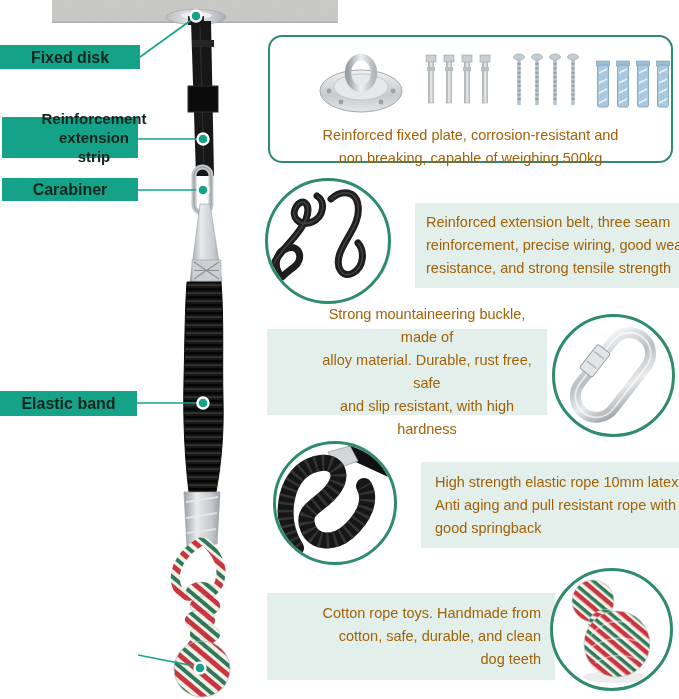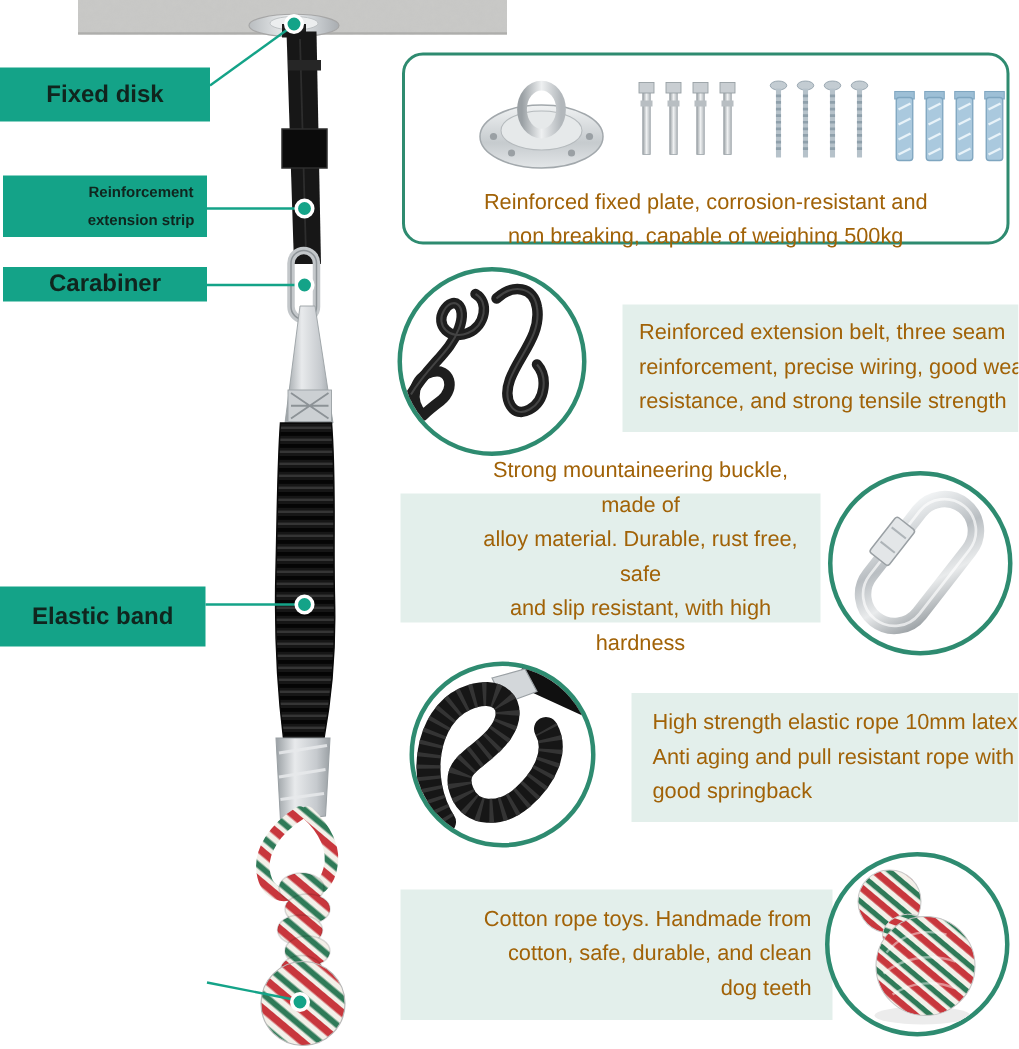--- a/index.html
+++ b/index.html
@@ -4,21 +4,21 @@
 <style>
   html,body{margin:0;padding:0;background:#fff;}
   #stage{position:relative;width:679px;height:699px;background:#ffffff;overflow:hidden;
          font-family:"Liberation Sans","DejaVu Sans",sans-serif;}
   #stage *{box-sizing:border-box;}
   .abs{position:absolute;}
   
   .label{position:absolute;background:#14a388;color:#10251e;font-weight:bold;
          display:flex;align-items:center;justify-content:center;text-align:center;
          font-size:16px;line-height:19px;}
-  .label.small{font-size:10px;padding-left:48px;}
+  .label.small{font-size:15px;padding-left:48px;}
   
   .card{position:absolute;left:268px;top:35px;width:405px;height:128px;background:#ffffff;
         border:2.5px solid #2e8b70;border-radius:14px;display:flex;flex-direction:column;
         align-items:center;justify-content:flex-start;padding:8px 4px 6px 4px;}
   .card .caption{margin-top:5px;}
   .caption{color:#a16207;font-size:14.5px;line-height:23px;white-space:pre-line;}
   .circle{position:absolute;border:3px solid #2e8b70;border-radius:50%;background:#ffffff;
           overflow:hidden;}
   .circle svg{display:block;}
   .block{position:absolute;background:#e3efeb;display:flex;align-items:center;}
@@ -122,30 +122,30 @@
     </g>
     <g fill="#14a388" stroke="#ffffff" stroke-width="2.4">
       <circle cx="196" cy="16" r="5.5"></circle>
       <circle cx="203" cy="139" r="5.5"></circle>
       <circle cx="203" cy="190" r="5.5"></circle>
       <circle cx="203" cy="403" r="5.5"></circle>
       <circle cx="200" cy="668" r="5.5"></circle>
     </g>
   </svg>
 
-  <div class="label" style="left:0;top:45px;width:140px;height:36px;">
+  <div class="label" style="left:0;top:45px;width:140px;height:24px;">
     <span>Fixed disk</span>
   </div>
   <div class="label small" style="left:2px;top:117px;width:136px;height:41px;">
     <span>Reinforcement extension strip</span>
   </div>
   <div class="label" style="left:2px;top:178px;width:136px;height:23px;">
     <span>Carabiner</span>
   </div>
-  <div class="label" style="left:0;top:391px;width:137px;height:40px;">
+  <div class="label" style="left:0;top:391px;width:137px;height:25px;">
     <span>Elastic band</span>
   </div>
 
   <div class="card">
     <svg width="396" height="74" viewBox="0 0 396 74">
       <defs>
         <linearGradient id="plg" x1="0" y1="0" x2="0" y2="1">
           <stop offset="0" stop-color="#f0f2f3"></stop>
             <stop offset="0.6" stop-color="#c6cbce"></stop>
           <stop offset="1" stop-color="#e3e6e8"></stop>

